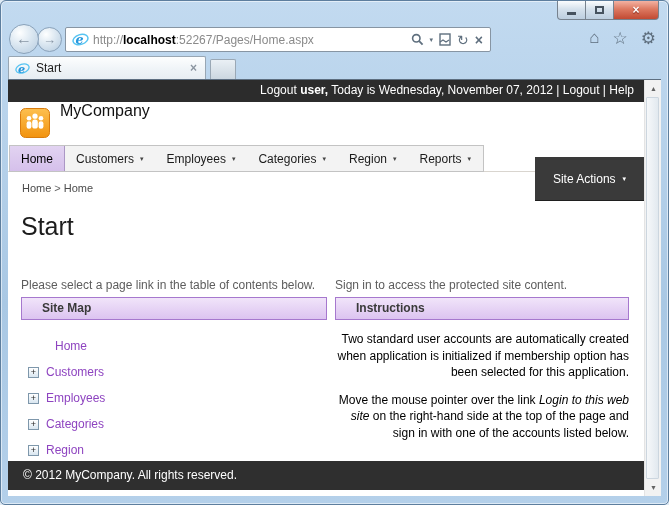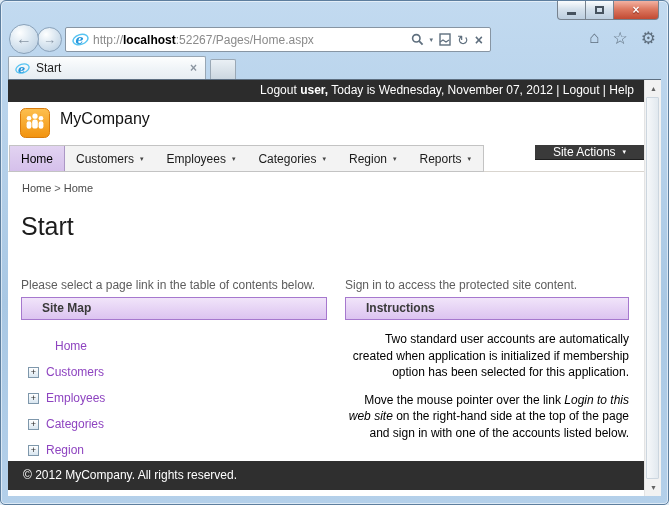--- a/index.html
+++ b/index.html
@@ -67,42 +67,42 @@
     background:linear-gradient(90deg,#f6f8fa,#e2e9ef); border:1px solid #ccd6df;
     border-radius:1px; }
   .page { position:absolute; top:0; left:0; right:17px; bottom:0; background:#fff; overflow:hidden; }
 
   
   .welcome { height:22px; background:#2c2c2c; color:#fff; font-size:12px;
     line-height:21px; text-align:right; padding-right:10px; white-space:nowrap; }
   .welcome a { color:#fff; text-decoration:none; }
   .site-header { height:43px; background:#fff; position:relative; }
   .logo { position:absolute; left:12px; top:6px; width:30px; height:30px; }
-  .company { position:absolute; left:52px; top:8px; font-size:16px; color:#111; }
+  .company { position:absolute; left:52px; top:0; font-size:16px; color:#111; }
 
   .navrow { position:relative; height:27px; background:#fff; border-bottom:1px solid #d9d5cf; }
   .menustrip { position:absolute; left:1px; top:0; height:27px; display:flex;
     background:#f3f3f3; border:1px solid #c3c3c3; }
   .menu-item { display:flex; align-items:center; padding:0 11px; font-size:12px;
     color:#1b1b1b; cursor:default; border-right:1px solid transparent; }
   .menu-item .dd { font-size:7px; color:#444; margin-left:6px; }
   .menu-item.active { background:linear-gradient(#e2d3f1,#d5c0eb);
     border-right:1px solid #a globalization; border-right:1px solid #ab97c5; color:#000; }
-  .site-actions { position:absolute; right:0; top:0; height:15px; width:109px;
+  .site-actions { position:absolute; right:0; top:12px; height:44px; width:109px;
     background:#3a3a3a; color:#fff; font-size:12px; display:flex; align-items:center;
     justify-content:center; gap:7px; border-bottom:1px solid #1f1f1f; }
   .site-actions .dd { font-size:7px; color:#fff; }
 
   
   .content { padding:8px 10px 0 13px; }
   .breadcrumb { font-size:11px; color:#4b4b4b; margin:2px 0 18px 1px; }
   .breadcrumb a { color:#4b4b4b; text-decoration:none; }
   .bc-sep { margin:0 3px; color:#666; }
   h1.page-title { font-size:25px; font-weight:normal; color:#1c1c1c; margin:2px 0 10px 0; letter-spacing:0; }
-  .cols { display:flex; gap:18px;margin-top:37px; }
+  .cols { display:flex; gap:8px;margin-top:37px; }
   .col-left { width:306px; flex:0 0 auto; }
   .col-right { flex:1; padding-right:5px; }
   .intro { font-size:12px; color:#5d5d5d; height:17px; white-space:nowrap; }
   .panel-hdr { margin-top:2px; background:linear-gradient(#f1e4fa,#dcc4f0);
     border:1px solid #a678ce; font-size:12px; font-weight:bold; color:#3a3a3a;
     padding:3px 20px 4px; }
   .tree { margin-top:13px; }
   .tree-row { display:flex; align-items:center; padding:6px 0 6px 7px; font-size:12px; }
   .tree-row.root { padding-left:34px; }
   .plusbox { width:11px; height:11px; border:1px solid #7e97ab;

